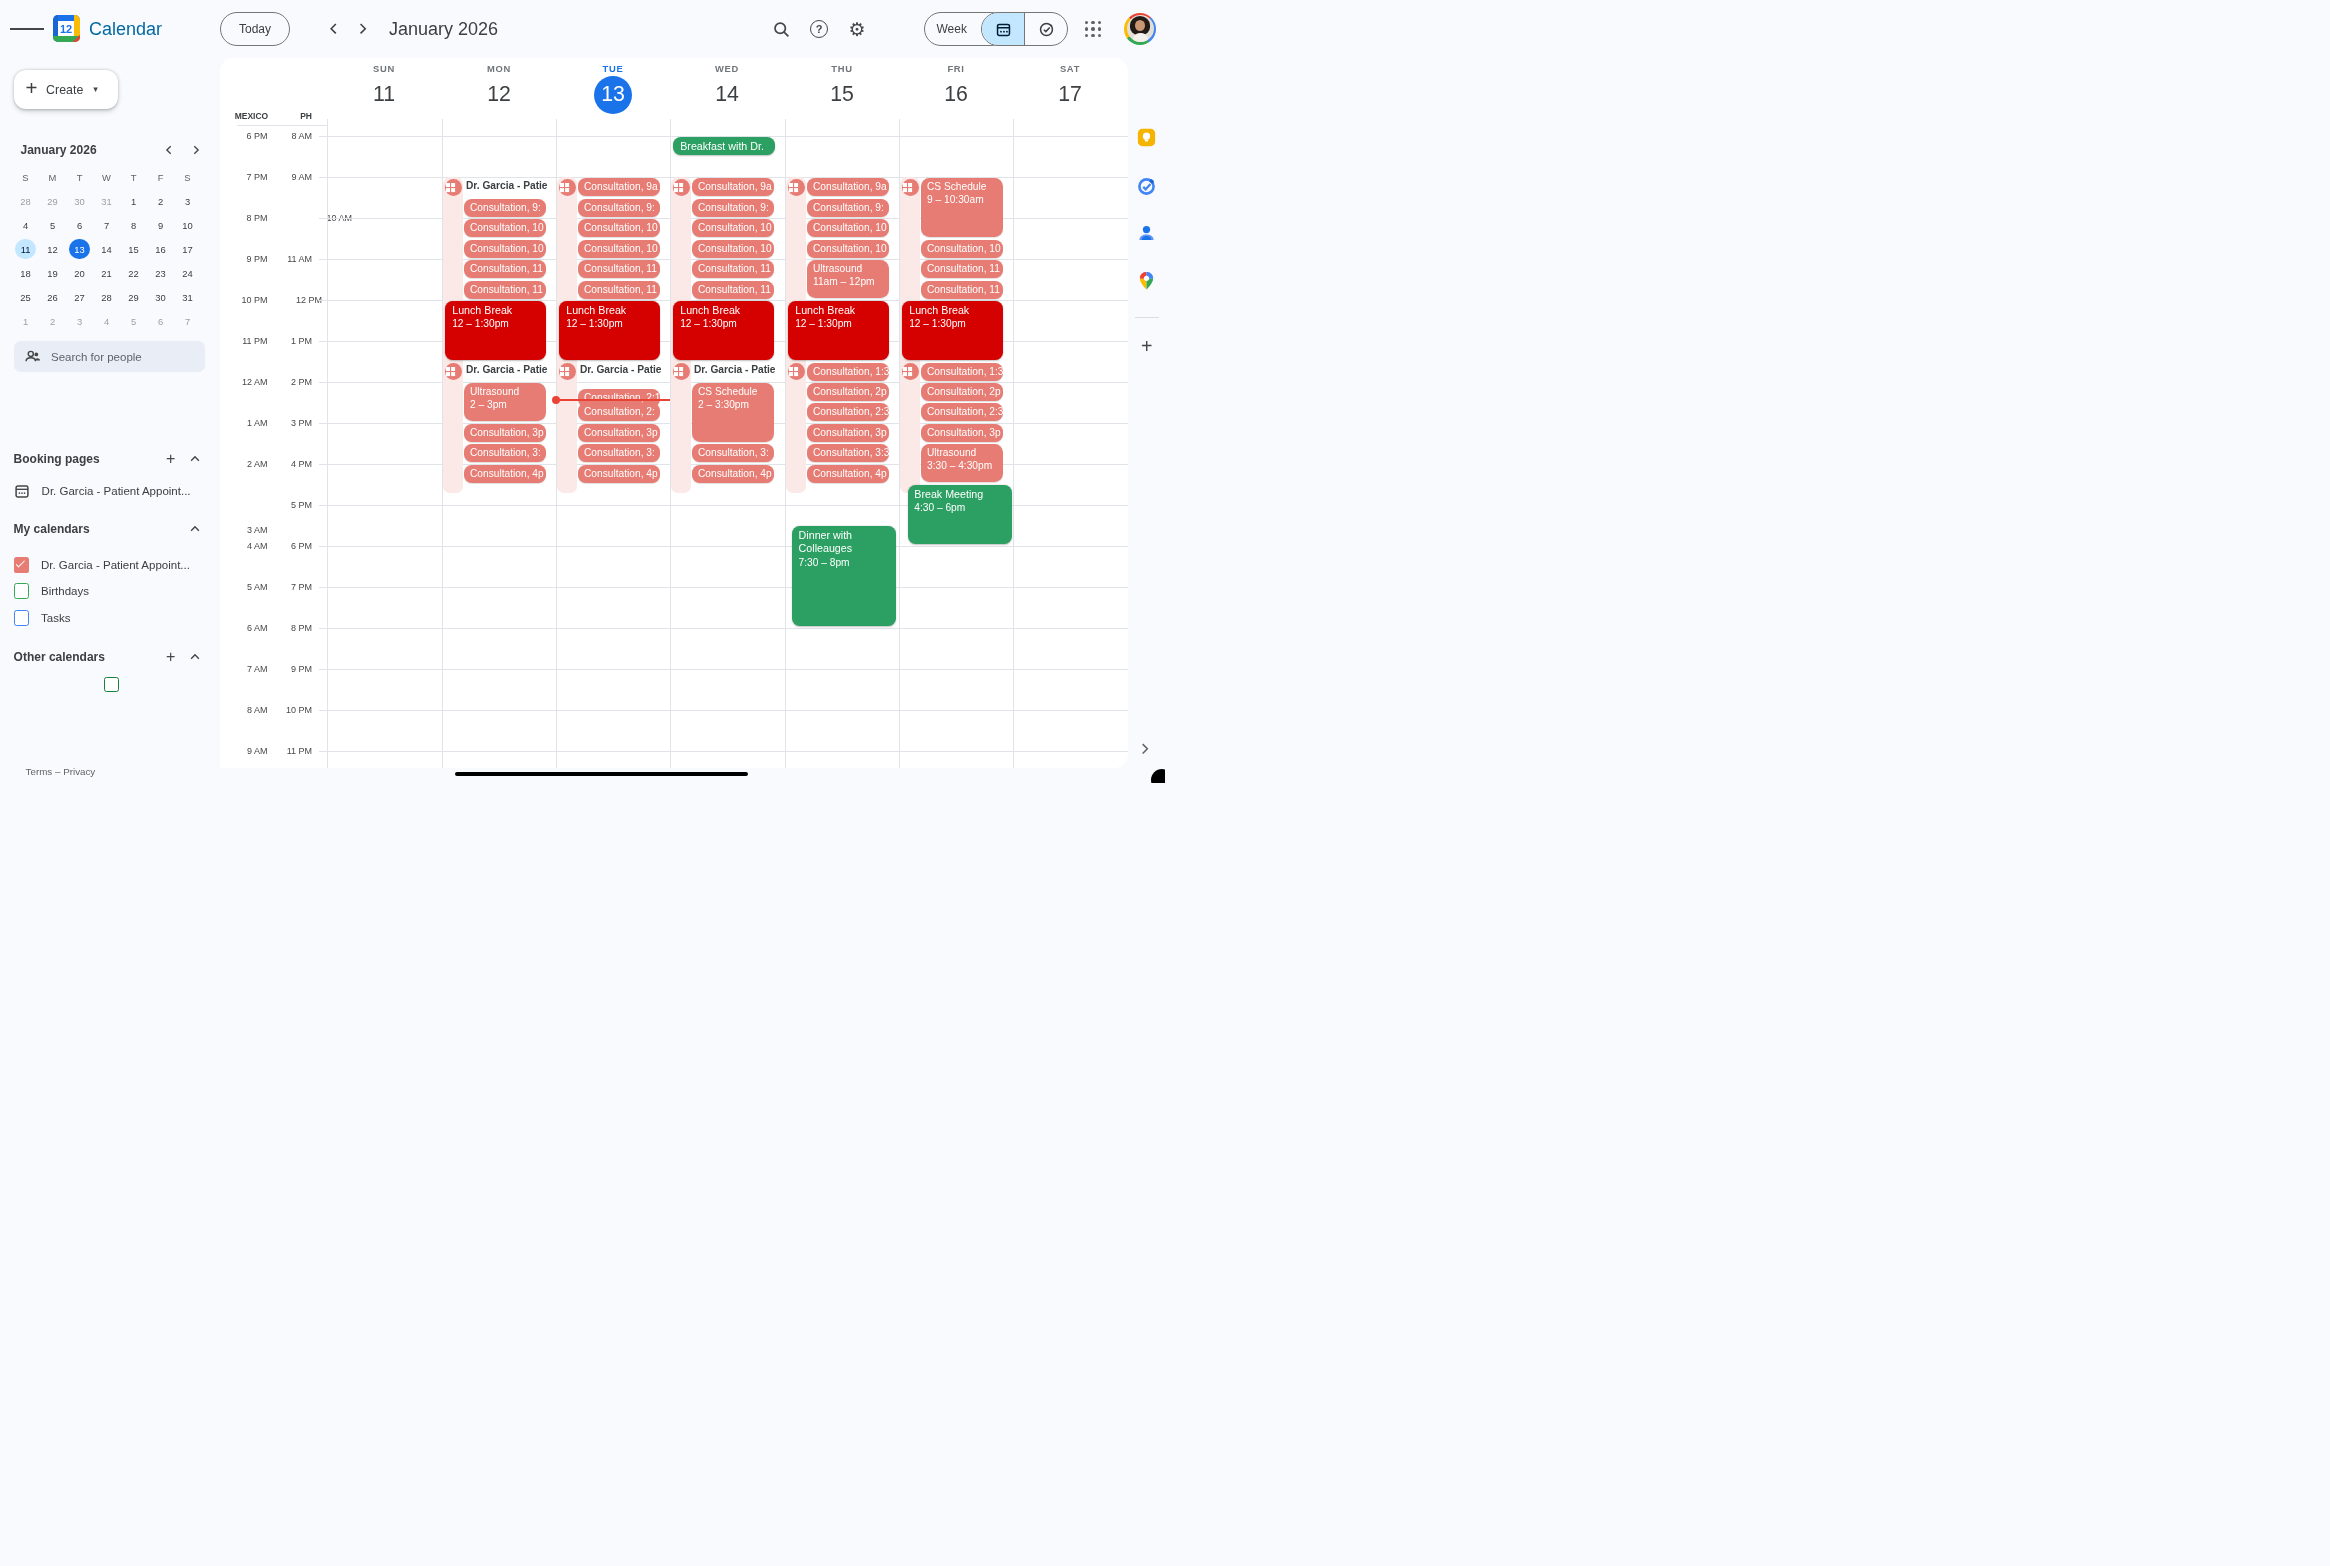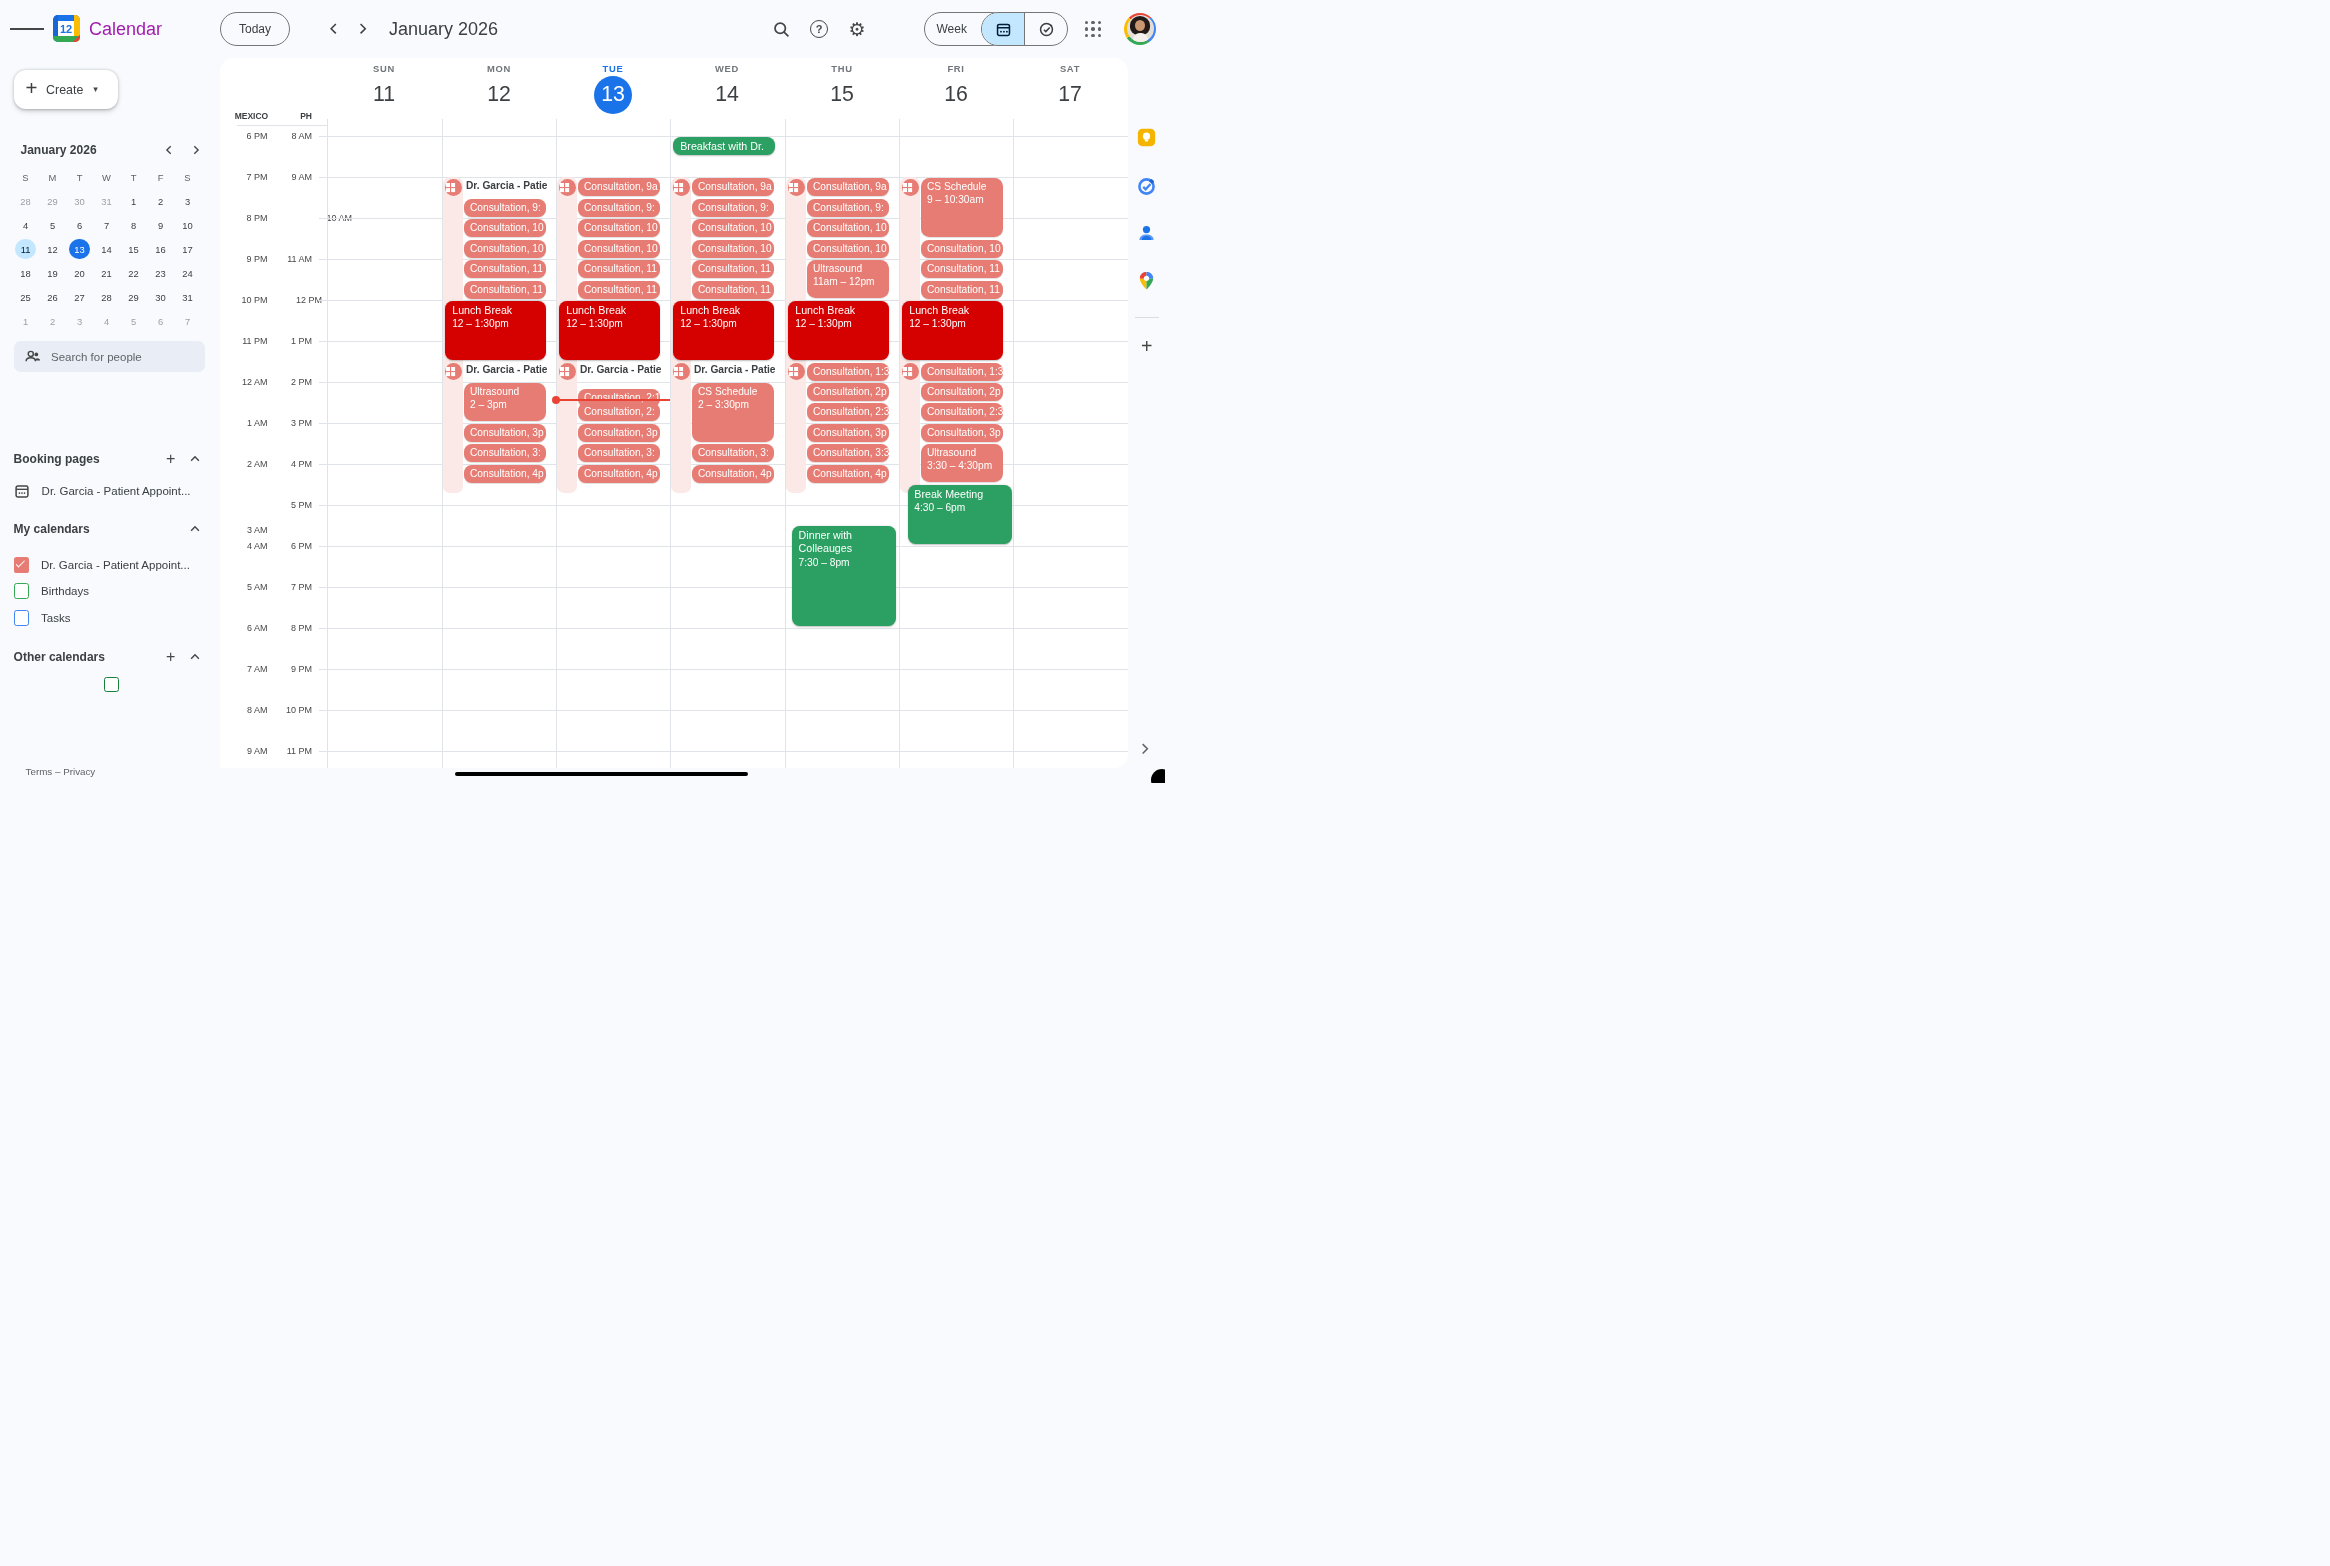--- a/index.html
+++ b/index.html
@@ -11,21 +11,21 @@
   #topbar { position:absolute; left:0; top:0; width:1165px; height:58px; }
   .iconbtn { position:absolute; width:34px; height:34px; top:12px; border-radius:50%; display:flex; align-items:center; justify-content:center; cursor:pointer; }
   #hamburger span { display:block; width:15.4px; height:1.7px; background:#444746; margin:2.1px 0; }
   #cal-logo { position:absolute; left:53px; top:15.4px; width:27px; height:27px; background:#fff; border-radius:5.1px; overflow:hidden; }
   #cal-logo .t { position:absolute; left:0; top:0; right:0; height:6px; background:#1a73e8; }
   #cal-logo .l { position:absolute; left:0; top:0; bottom:0; width:5.1px; background:#1967d2; }
   #cal-logo .r { position:absolute; right:0; top:0; bottom:0; width:6px; background:#fbbc04; }
   #cal-logo .b { position:absolute; left:0; bottom:0; right:0; height:6px; background:#34a853; }
   #cal-logo .c { position:absolute; right:0; bottom:0; width:7.7px; height:7.7px; background:#ea4335; clip-path:polygon(100% 0,100% 100%,0 100%); }
   #cal-logo .n { position:absolute; left:5.1px; top:6px; right:6px; bottom:6px; background:#fff; display:flex; align-items:center; justify-content:center; font-size:11px; font-weight:bold; color:#1a73e8; }
-  #app-title { position:absolute; left:89px; top:19px; font-size:18px; color:#a21caf; }
+  #app-title { position:absolute; left:89px; top:19px; font-size:18px; color:#0369a1; }
   .pill { position:absolute; height:34px; top:12px; border:0.9px solid #747775; border-radius:17px; background:transparent; display:flex; align-items:center; justify-content:center; font-size:12px; color:#3c4043; cursor:pointer; }
   #today-btn { left:220px; width:70px; }
   #prev-btn { left:317px; } #next-btn { left:346px; }
   #topbar-title { position:absolute; left:389px; top:19px; font-size:18px; color:#3c4043; }
   #search-btn { left:764px; } #help-btn { left:802px; } #settings-btn { left:840px; }
   #week-pill { left:924px; width:84px; gap:21px; }
   #view-toggle { position:absolute; left:981px; top:12px; width:87px; height:34px; border:0.9px solid #747775; border-radius:17px; overflow:hidden; display:flex; }
   #view-toggle .seg { width:44px; height:100%; display:flex; align-items:center; justify-content:center; cursor:pointer; }
   #view-toggle .seg.active { background:#c2e7ff; }
   #view-toggle .seg + .seg { border-left:0.9px solid #747775; }

